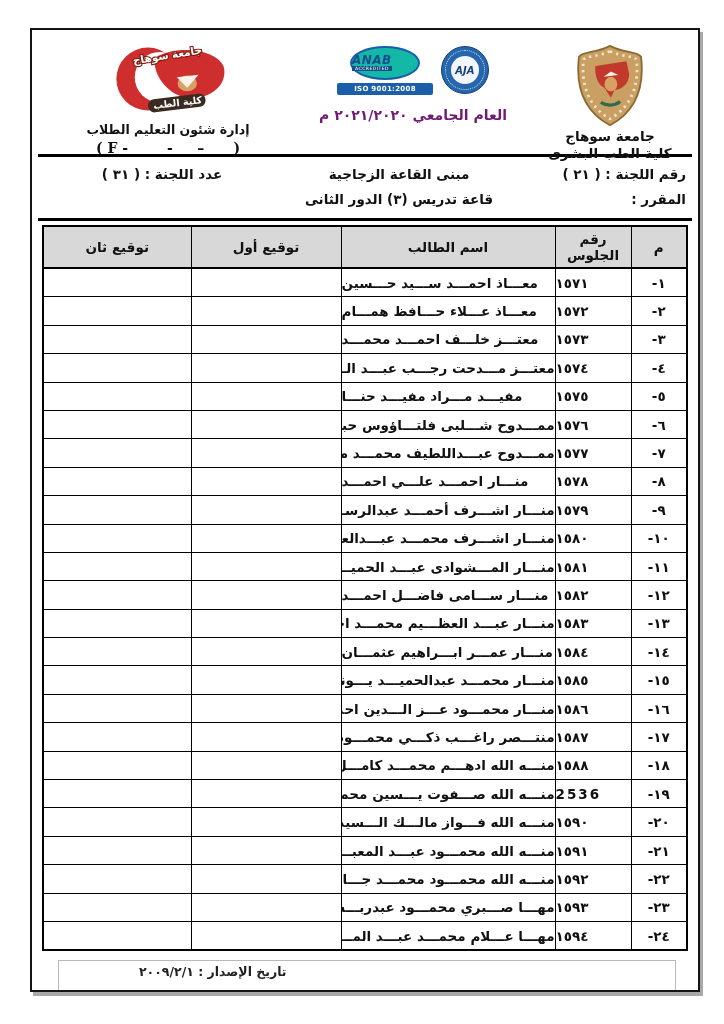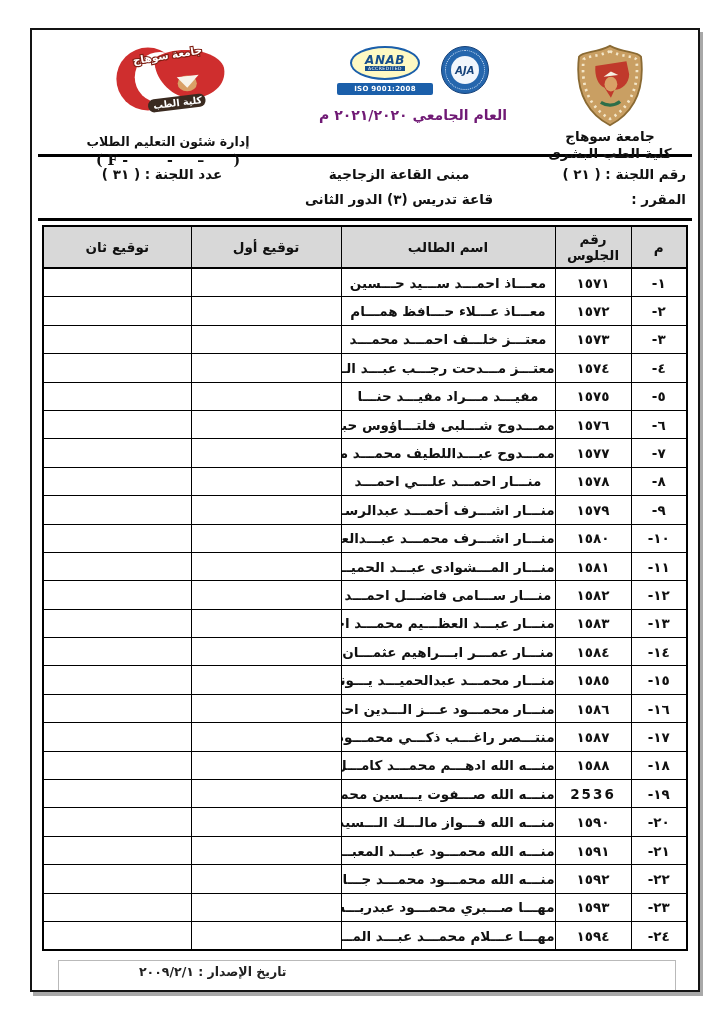--- a/index.html
+++ b/index.html
@@ -10,26 +10,26 @@
     direction:rtl;overflow:hidden;
   }
   
   .hdr{display:flex;direction:rtl;padding:14px 10px 4px 10px;height:124px;box-sizing:border-box;}
   .hdr-right{width:156px;text-align:center;}
   .hdr-center{flex:1;text-align:center;padding-top:2px;}
   .hdr-left{width:252px;text-align:center;}
   .uni-line{font-size:13.5px;font-weight:bold;line-height:17px;color:#111;}
   .grade{font-size:15px;font-weight:bold;margin-top:6px;color:#111;}
   .year{font-size:14px;font-weight:bold;margin-top:3px;color:#701a75;}
-  .dept{font-size:12.5px;font-weight:bold;margin-top:20px;color:#111;}
+  .dept{font-size:12.5px;font-weight:bold;margin-top:8px;color:#111;}
   .fcode{font-size:14px;font-weight:bold;font-family:"DejaVu Serif",serif;direction:ltr;white-space:pre;margin-top:3px;color:#111;}
   .logo-row{display:flex;direction:ltr;justify-content:center;align-items:flex-start;gap:8px;height:58px;}
   
   .anab{display:flex;flex-direction:column;align-items:center;}
-  .anab-oval{width:66px;height:30px;border:2.5px solid #1b5faa;border-radius:50%;display:flex;flex-direction:column;align-items:center;justify-content:center;background:#fef9c3;}
+  .anab-oval{width:66px;height:30px;border:2.5px solid #1b5faa;border-radius:50%;display:flex;flex-direction:column;align-items:flex-start;justify-content:center;background:#14b8a6;}
   .anab-oval .a1{font-size:12px;font-weight:bold;font-style:italic;color:#164e8c;line-height:11px;letter-spacing:.5px;}
   .anab-oval .a2{font-size:4.5px;color:#164e8c;letter-spacing:.5px;line-height:5px;background:#164e8c;color:#fff;padding:0 3px;}
   .anab-bar{margin-top:3px;background:#1b5faa;color:#fff;font-size:7px;font-weight:bold;padding:2px 17px;border-radius:2px;letter-spacing:.3px;}
   
   .aja{width:46px;height:46px;border-radius:50%;background:#2566ad;border:1px solid #16427a;display:flex;align-items:center;justify-content:center;position:relative;}
   .aja::before{content:"";position:absolute;inset:3px;border-radius:50%;border:1px dotted #cfe0f5;}
   .aja-inner{width:28px;height:28px;border-radius:50%;background:#f2f6fc;display:flex;align-items:center;justify-content:center;font-size:10px;font-weight:bold;font-style:italic;color:#16427a;}
   
   .rule{height:3px;background:#000;margin:0 6px;}
   
@@ -44,22 +44,22 @@
   table.roster{border:2.5px solid #000;}
   th{background:#d8d8d8;font-size:13.5px;font-weight:bold;height:40px;line-height:16px;}
   thead tr{border-bottom:2.5px solid #000;}
   .col-no{width:56px;}
   .col-seat{width:76px;}
   .col-name{width:214px;}
   .col-sig1{width:150px;}
   .col-sig2{width:148px;}
   tbody td{height:27.4px;font-size:13.5px;font-weight:bold;}
   td.no-cell{text-align:center;}
-  td.seat-cell{text-align:center;letter-spacing:2px;}
-  td.name-cell{text-align:center;padding:0 8px 0 4px;white-space:nowrap;overflow:hidden;}
+  td.seat-cell{text-align:left;letter-spacing:2px;}
+  td.name-cell{text-align:left;padding:0 8px 0 4px;white-space:nowrap;overflow:hidden;}
   
   .footer-box{margin:9px 22px 0 26px;border:1px solid #b9b9b9;display:flex;direction:rtl;font-size:12.5px;font-weight:bold;color:#222;}
   .f-cell{width:50%;text-align:center;padding:3px 0;}
   .f-cell.sep{border-left:1px solid #b9b9b9;margin-top:47px;}
   .iso-line{direction:ltr;text-align:left;margin:3px 0 0 56px;font-size:13px;font-weight:bold;color:#111;}
   .iso-line .iso-word{font-family:"DejaVu Serif",serif;font-style:italic;letter-spacing:1px;}
   
   .crest{display:block;margin:0 auto;}
 </style>
 </head>

